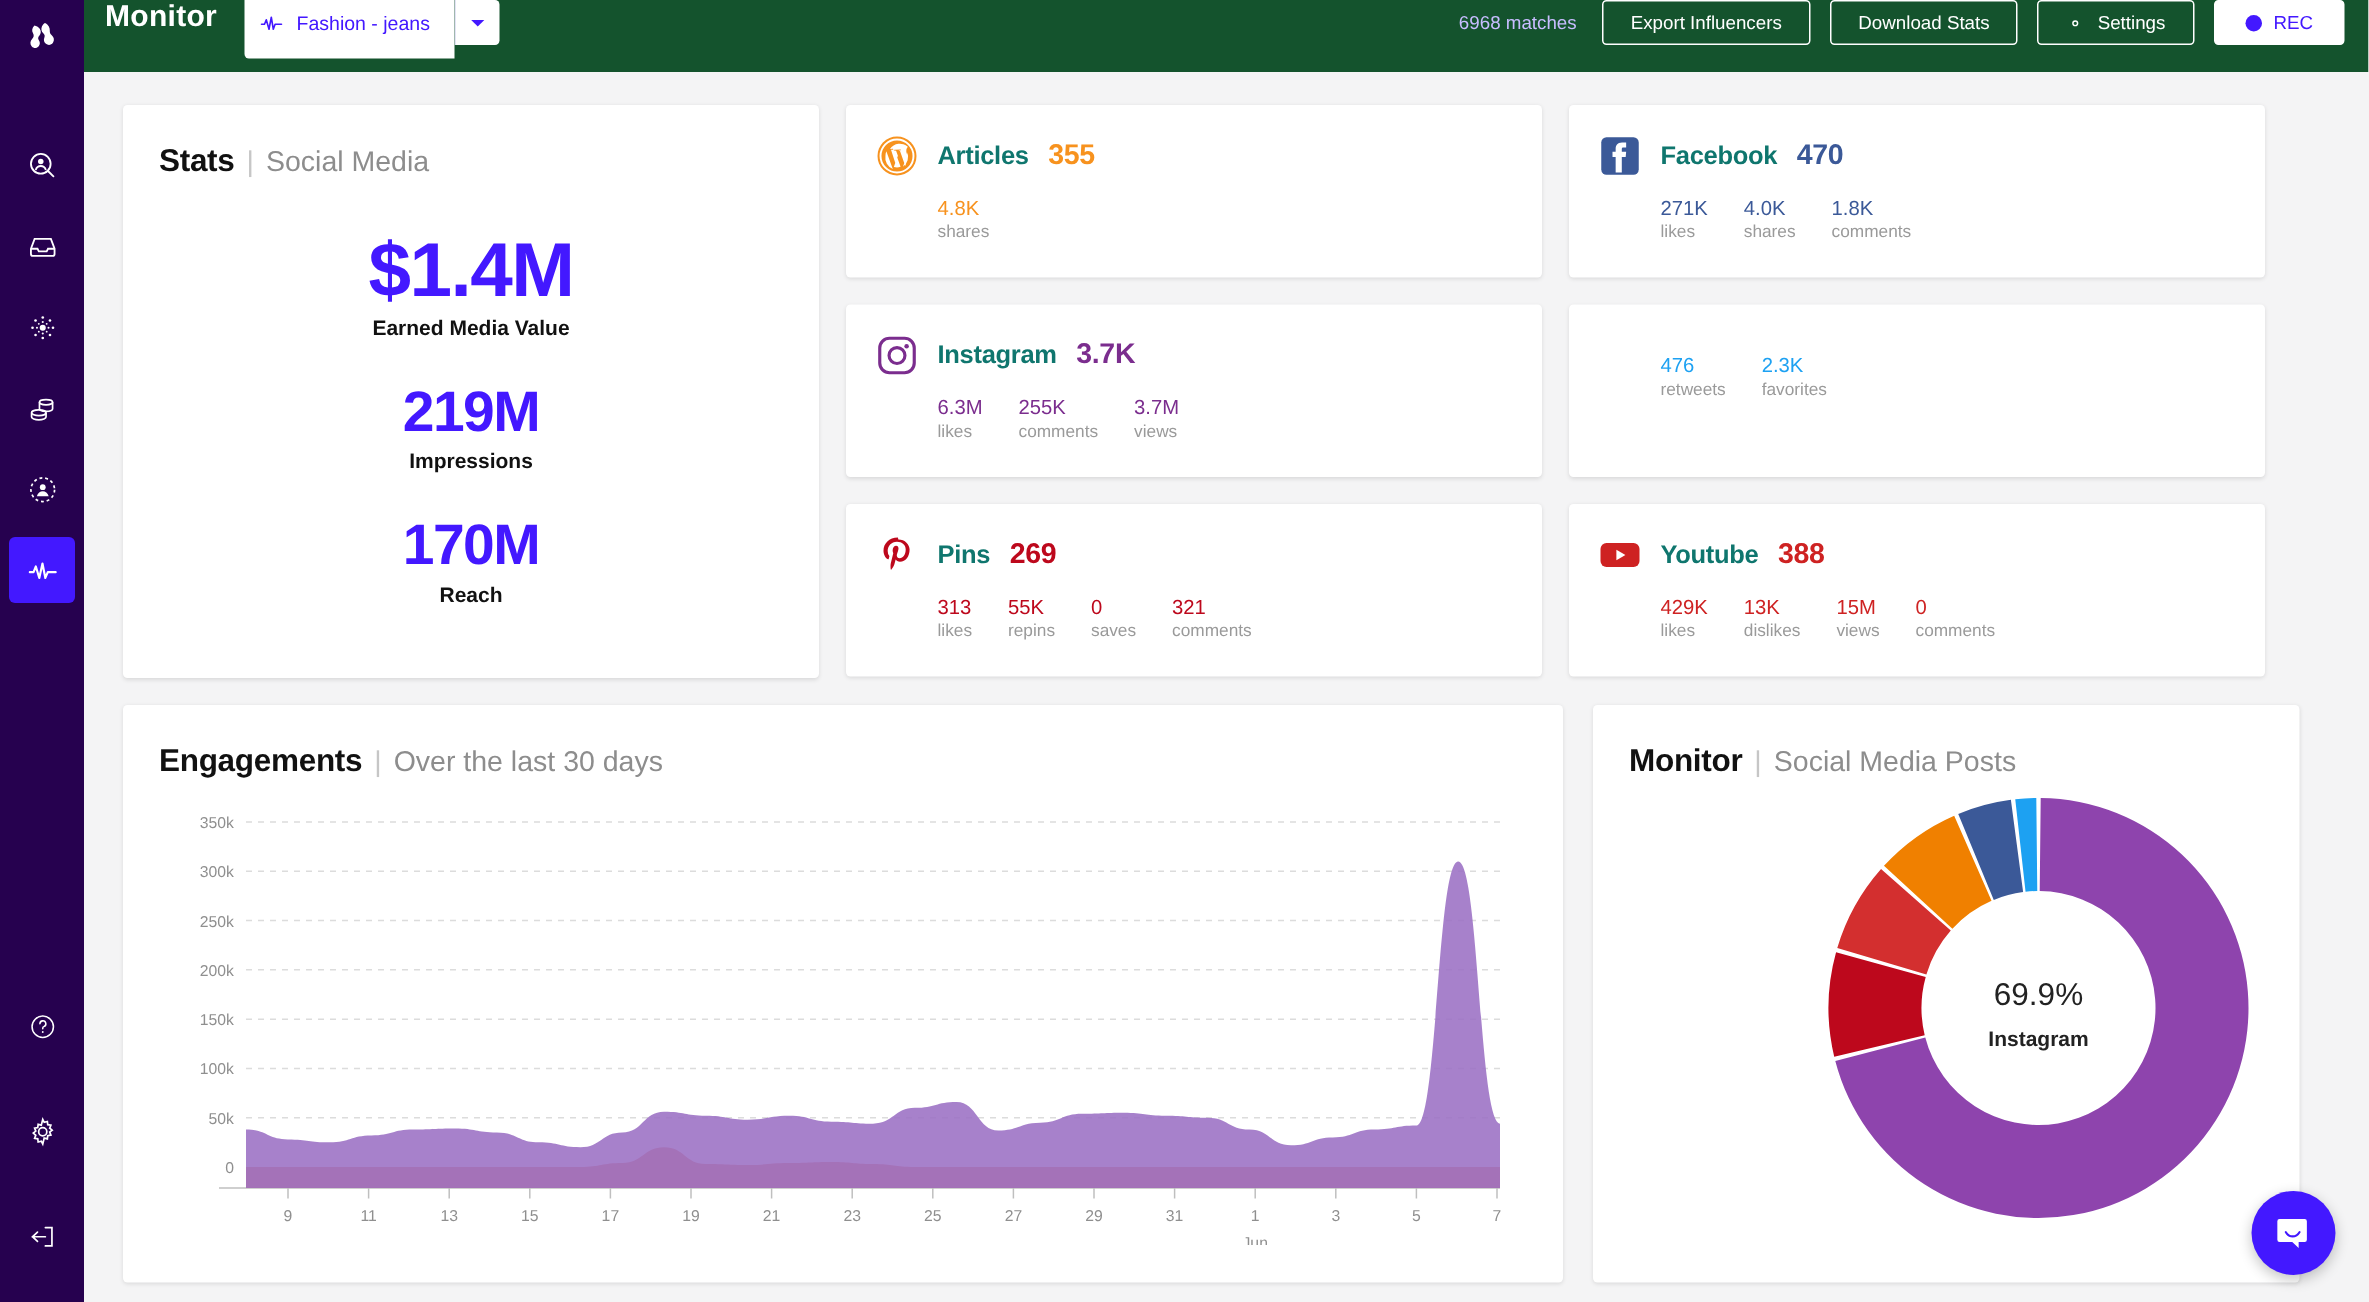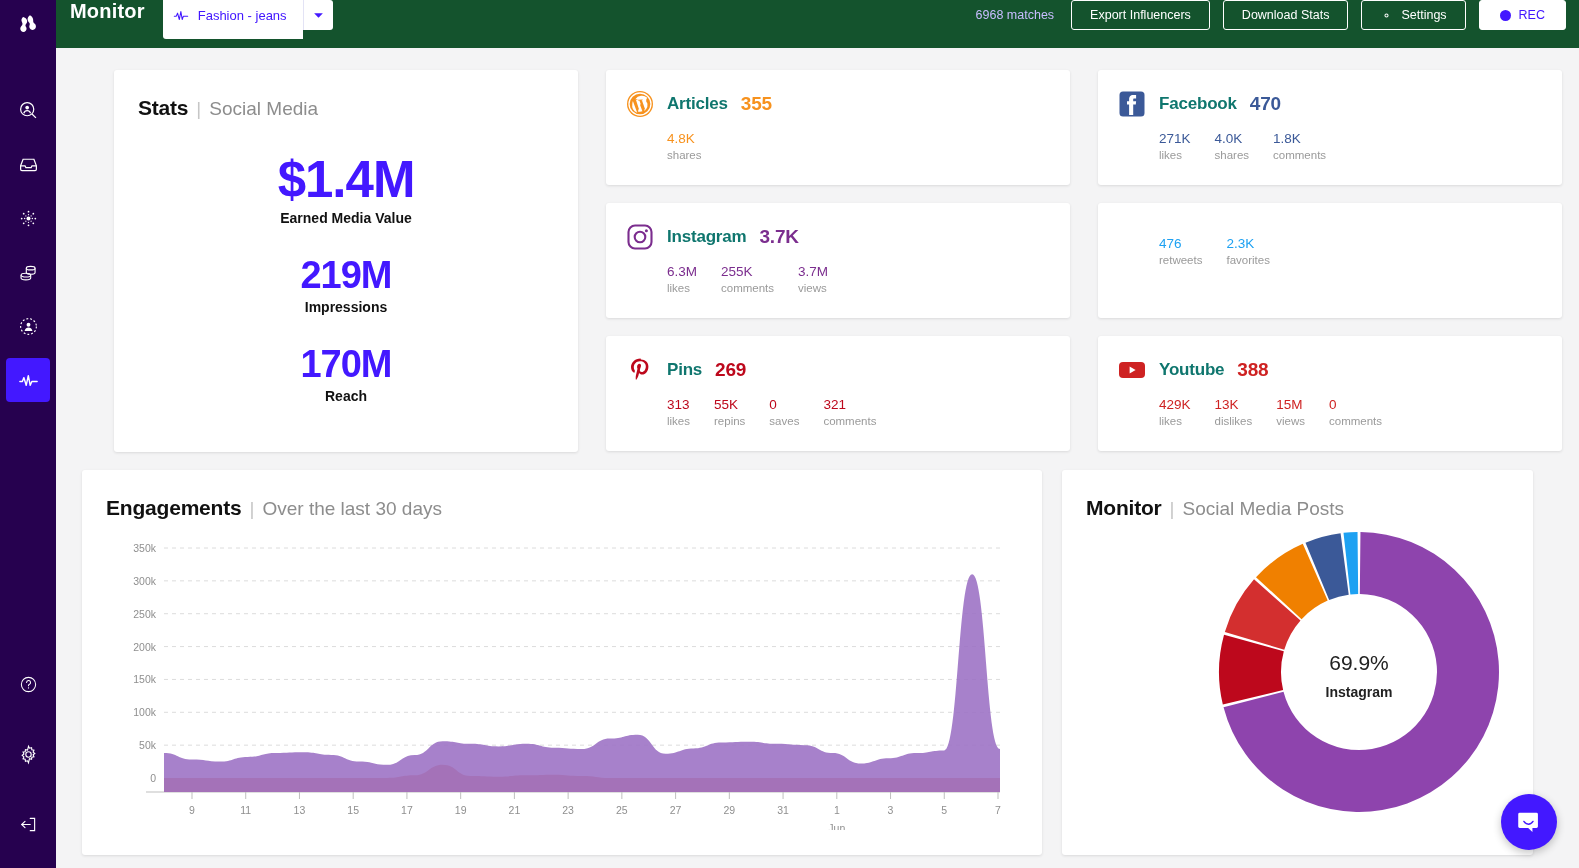--- a/index.html
+++ b/index.html
@@ -66,21 +66,21 @@
     padding: 0 18px; font-size: 12.5px; gap: 8px; cursor: pointer;
     font-family: "Liberation Sans", sans-serif;
   }
   .hbtn.rec {
     background: #fff; color: #4318ff; border-color: #fff; padding: 0 20px;
   }
   .rec-dot { width: 11px; height: 11px; border-radius: 50%; background: #4318ff; }
 
   
   .content { flex: 1; padding: 22px 20px 0 26px; overflow: hidden; }
-  .row { display: flex; gap: 28px; margin-left: 32px; }
+  .row { display: flex; gap: 18px; }
   .card {
     background: #fff; border-radius: 3px;
     box-shadow: 0 1px 3px rgba(0,0,0,.11);
   }
   .card-title { display: flex; align-items: baseline; gap: 8px; }
   .card-title .t1 { font-size: 21px; font-weight: 700; color: #111; letter-spacing: -.2px; }
   .card-title .sep { color: #c6c6c6; font-size: 19px; font-weight: 300; }
   .card-title .t2 { font-size: 19px; color: #8d8d8d; font-weight: 400; }
 
   

